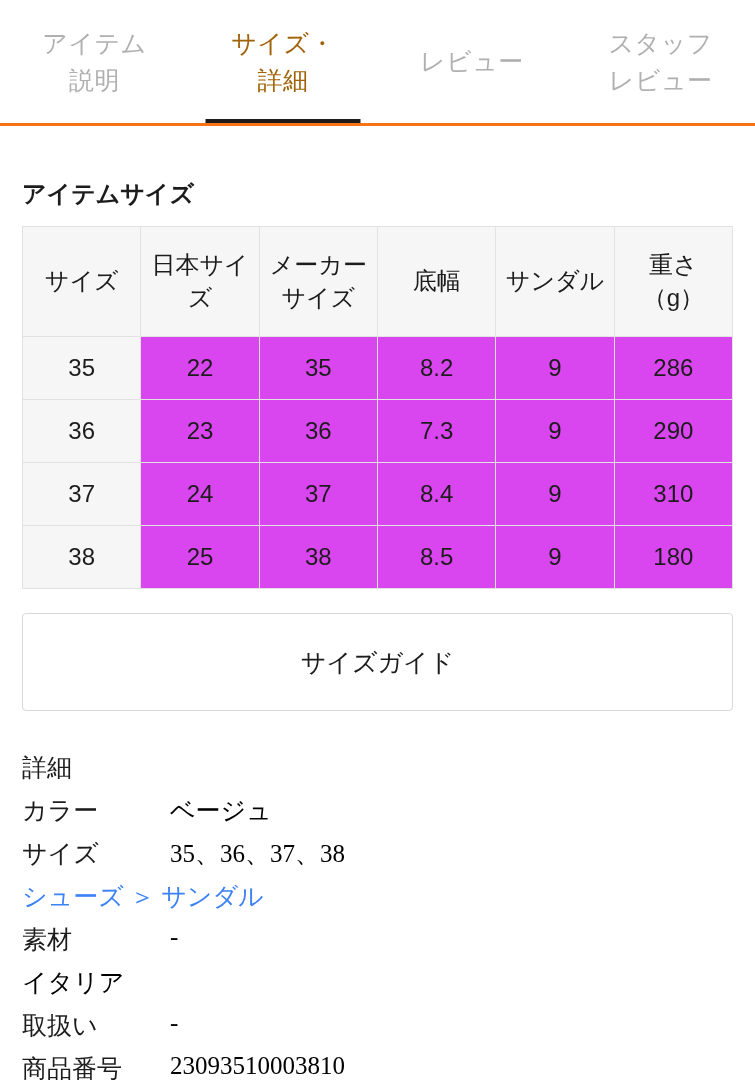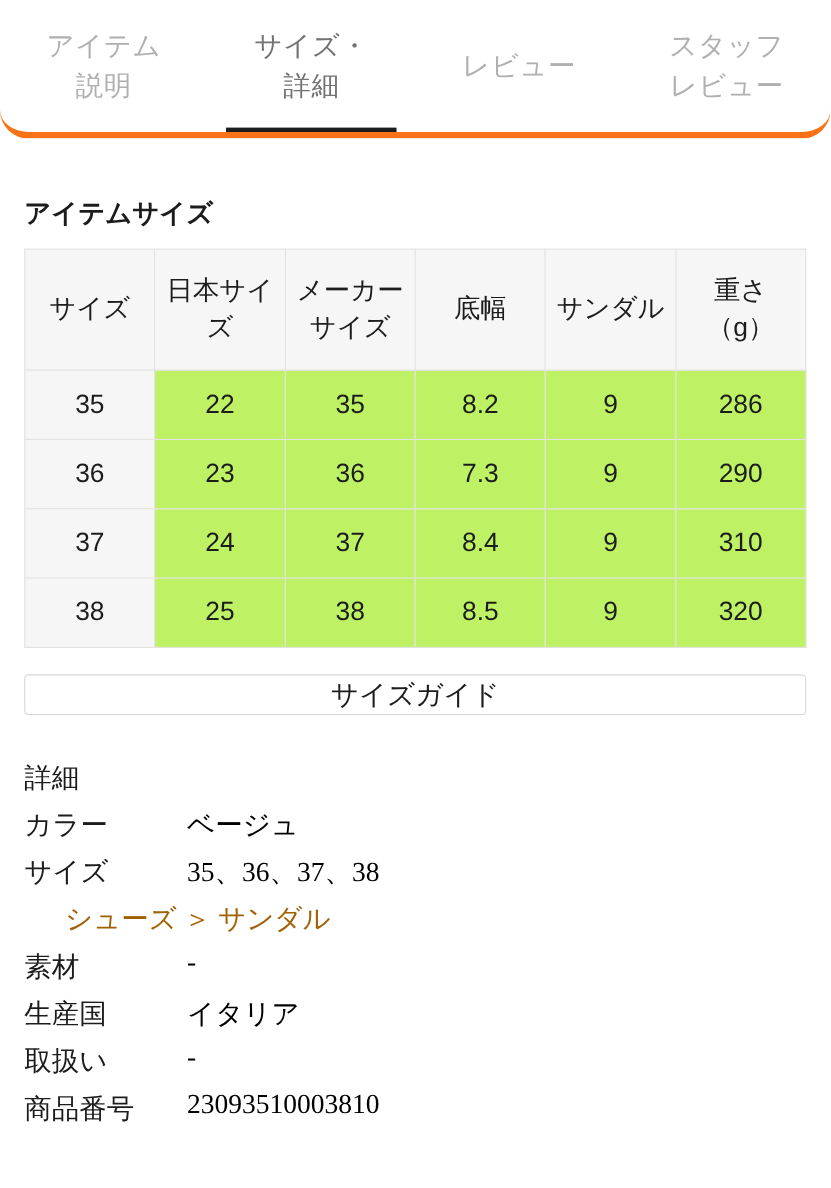--- a/index.html
+++ b/index.html
@@ -14,40 +14,39 @@
     font-family: "Liberation Sans", sans-serif;
     color: #222222;
     overflow: hidden;
   }
 
   
   .tabs {
     display: flex;
     width: 100%;
     height: 126px;
-    border-bottom: 6px solid #f97316;
+    border-bottom: 3px solid #f97316;
     background: #ffffff;
-    border-radius: 26px;
   }
   .tab {
     flex: 1 1 0;
     display: flex;
     align-items: center;
     justify-content: center;
     text-align: center;
     font-size: 25px;
     line-height: 1.45;
     color: #b0b0b0;
     letter-spacing: 0.5px;
     position: relative;
     padding: 0 6px;
     white-space: pre-line;
   }
   .tab.active {
-    color: #737373;
+    color: #a16207;
   }
   .tab.active::after {
     content: "";
     position: absolute;
     left: 50%;
     transform: translateX(-50%);
     bottom: 0;
     width: 155px;
     height: 4px;
     background: #1c1c1c;
@@ -78,32 +77,31 @@
     color: #1c1c1c;
   }
   .size-table thead th {
     height: 110px;
     background: #f6f6f6;
     line-height: 1.35;
     padding: 0 4px;
   }
   .size-table tbody td {
     height: 63px;
-    background: #bef264;
+    background: #d946ef;
   }
   .size-table tbody td:first-child {
     background: #f6f6f6;
   }
 
   
   .btn-row {
     display: flex;
     gap: 24px;
     margin: 24px 22px 0 22px;
-    flex-direction: column;
   }
   .btn {
     flex: 1 1 0;
     height: 98px;
     border: 1px solid #d8d8d8;
     border-radius: 4px;
     background: #ffffff;
     display: flex;
     align-items: center;
     justify-content: center;
@@ -131,22 +129,21 @@
   }
   .detail-label {
     width: 148px;
     flex: 0 0 148px;
     color: #1c1c1c;
   }
   .detail-value {
     color: #000000;
   }
   .detail-value.link {
-    color: #a16207;
-    margin-left: 37px;
+    color: #3b82f6;
   }
 </style>
 </head>
 <body>
 
 <div class="tabs">
   <div class="tab">アイテム
 説明</div>
   <div class="tab active">サイズ・
 詳細</div>
@@ -192,21 +189,21 @@
       <td>8.4</td>
       <td>9</td>
       <td>310</td>
     </tr>
     <tr>
       <td>38</td>
       <td>25</td>
       <td>38</td>
       <td>8.5</td>
       <td>9</td>
-      <td>320</td>
+      <td>180</td>
     </tr>
   </tbody>
 </table>
 
 <div class="btn-row">
   <button class="btn">サイズガイド</button>
 </div>
 
 <div class="details">
   <div class="details-title">詳細</div>
@@ -224,21 +221,20 @@
   <div class="detail-row">
     <div class="detail-value link">シューズ ＞ サンダル</div>
   </div>
 
   <div class="detail-row">
     <div class="detail-label">素材</div>
     <div class="detail-value">-</div>
   </div>
 
   <div class="detail-row">
-    <div class="detail-label">生産国</div>
     <div class="detail-value">イタリア</div>
   </div>
 
   <div class="detail-row">
     <div class="detail-label">取扱い</div>
     <div class="detail-value">-</div>
   </div>
 
   <div class="detail-row">
     <div class="detail-label">商品番号</div>

